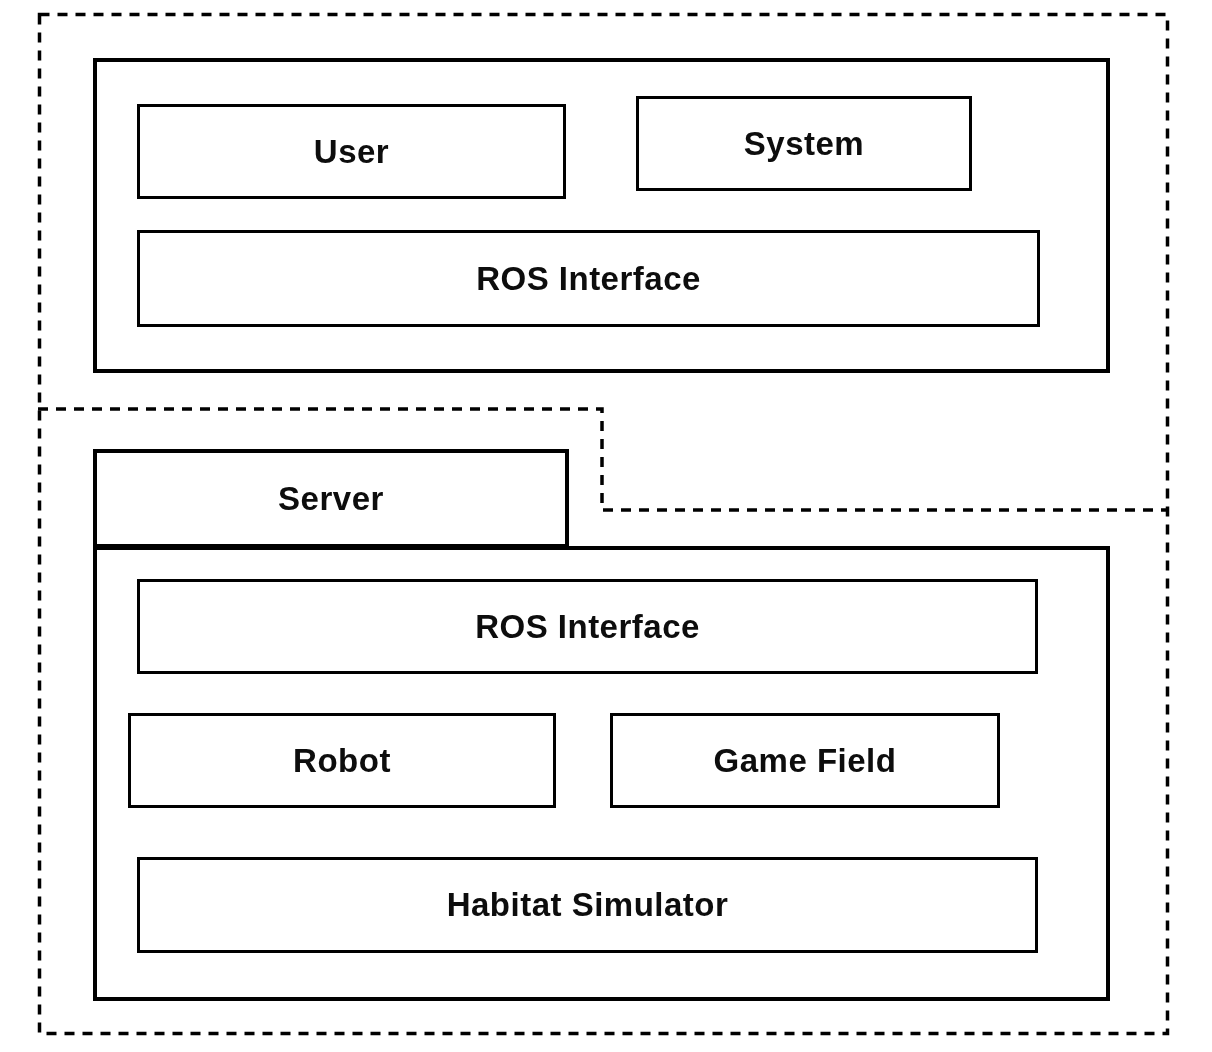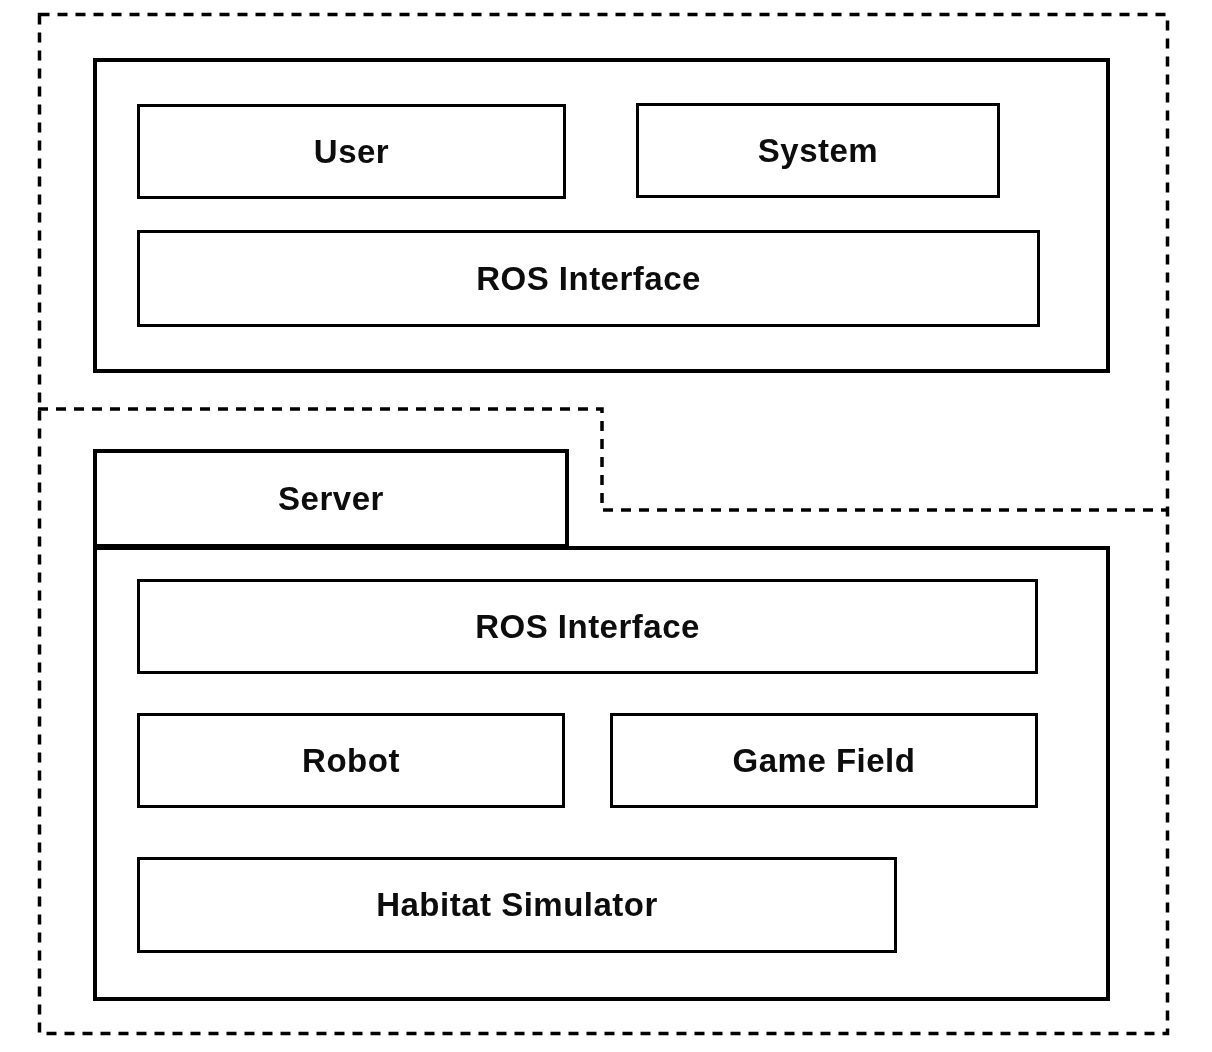--- a/index.html
+++ b/index.html
@@ -46,31 +46,31 @@
     font-size: 33px;
     color: #0d0d0d;
     letter-spacing: 0.5px;
     white-space: nowrap;
     user-select: none;
   }
 
   
   .top-group        { left: 93px;  top: 58px;  width: 1017px; height: 315px; }
   .user-box         { left: 137px; top: 104px; width: 429px;  height: 95px; }
-  .system-box       { left: 636px; top: 103px; width: 364px;  height: 95px; }
+  .system-box       { left: 636px; top: 96px; width: 336px;  height: 95px; }
   .ros-top-box      { left: 137px; top: 230px; width: 903px;  height: 97px; }
   .client-box       { left: 634px; top: 369px; width: 476px;  height: 103px; }
 
   
   .server-box       { left: 93px;  top: 449px; width: 476px;  height: 99px; justify-content: center; }
   .bottom-group     { left: 93px;  top: 546px; width: 1017px; height: 455px; }
   .ros-bottom-box   { left: 137px; top: 579px; width: 901px;  height: 95px; }
-  .robot-box        { left: 137px; top: 713px; width: 428px;  height: 95px; }
-  .gamefield-box    { left: 610px; top: 713px; width: 428px;  height: 95px; }
-  .habitat-box      { left: 137px; top: 857px; width: 760px;  height: 96px; }
+  .robot-box        { left: 128px; top: 713px; width: 428px;  height: 95px; }
+  .gamefield-box    { left: 610px; top: 713px; width: 390px;  height: 95px; }
+  .habitat-box      { left: 137px; top: 857px; width: 901px;  height: 96px; }
 </style>
 </head>
 <body>
 
 <div class="stage">
 
   <svg class="dashed-layer" width="1212" height="1052" viewBox="0 0 1212 1052" xmlns="http://www.w3.org/2000/svg">
 
     <rect x="39.5" y="14.5" width="1128" height="1019" fill="none" stroke="#000000" stroke-width="3.5" stroke-dasharray="10 8"></rect>
 

